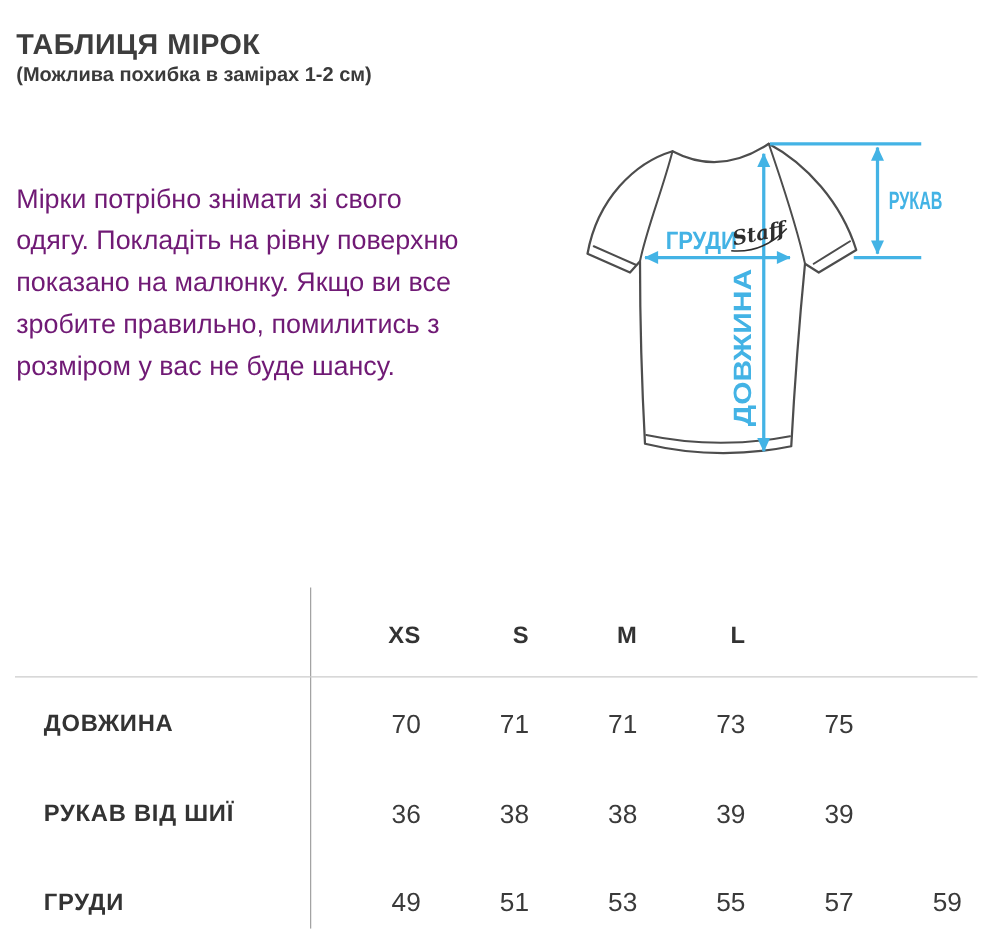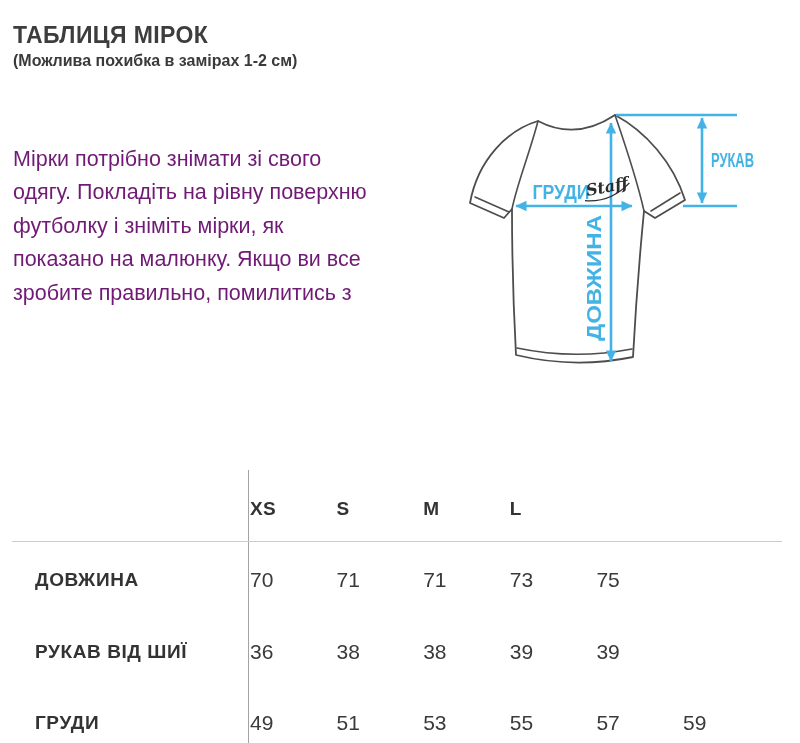--- a/index.html
+++ b/index.html
@@ -23,38 +23,38 @@
   #arr path { fill:var(--accent); }
   .mlabel { fill:var(--accent); font-weight:700; font-size:20px; font-family:"Liberation Sans", sans-serif; }
   .brand { font-family:"DejaVu Serif", serif; font-style:italic; font-weight:700; font-size:16px; fill:#2d2d2d; }
   .brandline { stroke:#2d2d2d; stroke-width:1.3; fill:none; }
   
   .v-line { position:absolute; left:248px; top:470px; width:1px; height:273px; background:#a3a3a3; }
   .h-line { position:absolute; left:12px; top:541px; width:770px; height:1px; background:#cccccc; }
   .t-row { position:absolute; left:0; width:770px; height:34px; line-height:34px;
            display:grid; grid-template-columns:250px repeat(6, 86.6px); }
   .t-label { padding-left:35px; font-size:19px; font-weight:600; letter-spacing:0.6px; color:#333333; text-align:left; }
-  .t-cell { text-align:left; color:#333333; }
+  .t-cell { text-align:right; color:#333333; }
   .t-header .t-cell { font-size:19px; font-weight:600; letter-spacing:0.3px; }
   .t-num { font-size:21px; font-weight:400; color:#3a3a3a; }
 </style>
 </head>
 <body>
 
 <div class="canvas">
 
   <div class="title">ТАБЛИЦЯ МІРОК</div>
   <div class="subtitle">(Можлива похибка в замірах 1-2 см)</div>
 
   <div class="desc">
     <div>Мірки потрібно знімати зі свого</div>
     <div>одягу. Покладіть на рівну поверхню</div>
-    <div>футболку і зніміть мірки, як</div>
     <div>показано на малюнку. Якщо ви все</div>
     <div>зробите правильно, помилитись з</div>
+    <div>розміром у вас не буде шансу.</div>
   </div>
 
   <svg class="diagram" viewBox="0 0 370 290">
     <defs>
       <marker id="arr" viewBox="0 0 12 12" refX="10.5" refY="6" markerWidth="13" markerHeight="13" orient="auto-start-reverse" markerUnits="userSpaceOnUse">
         <path d="M0.8,1.2 L11,6 L0.8,10.8 Z"></path>
       </marker>
     </defs>
 
     <g class="shirt">

